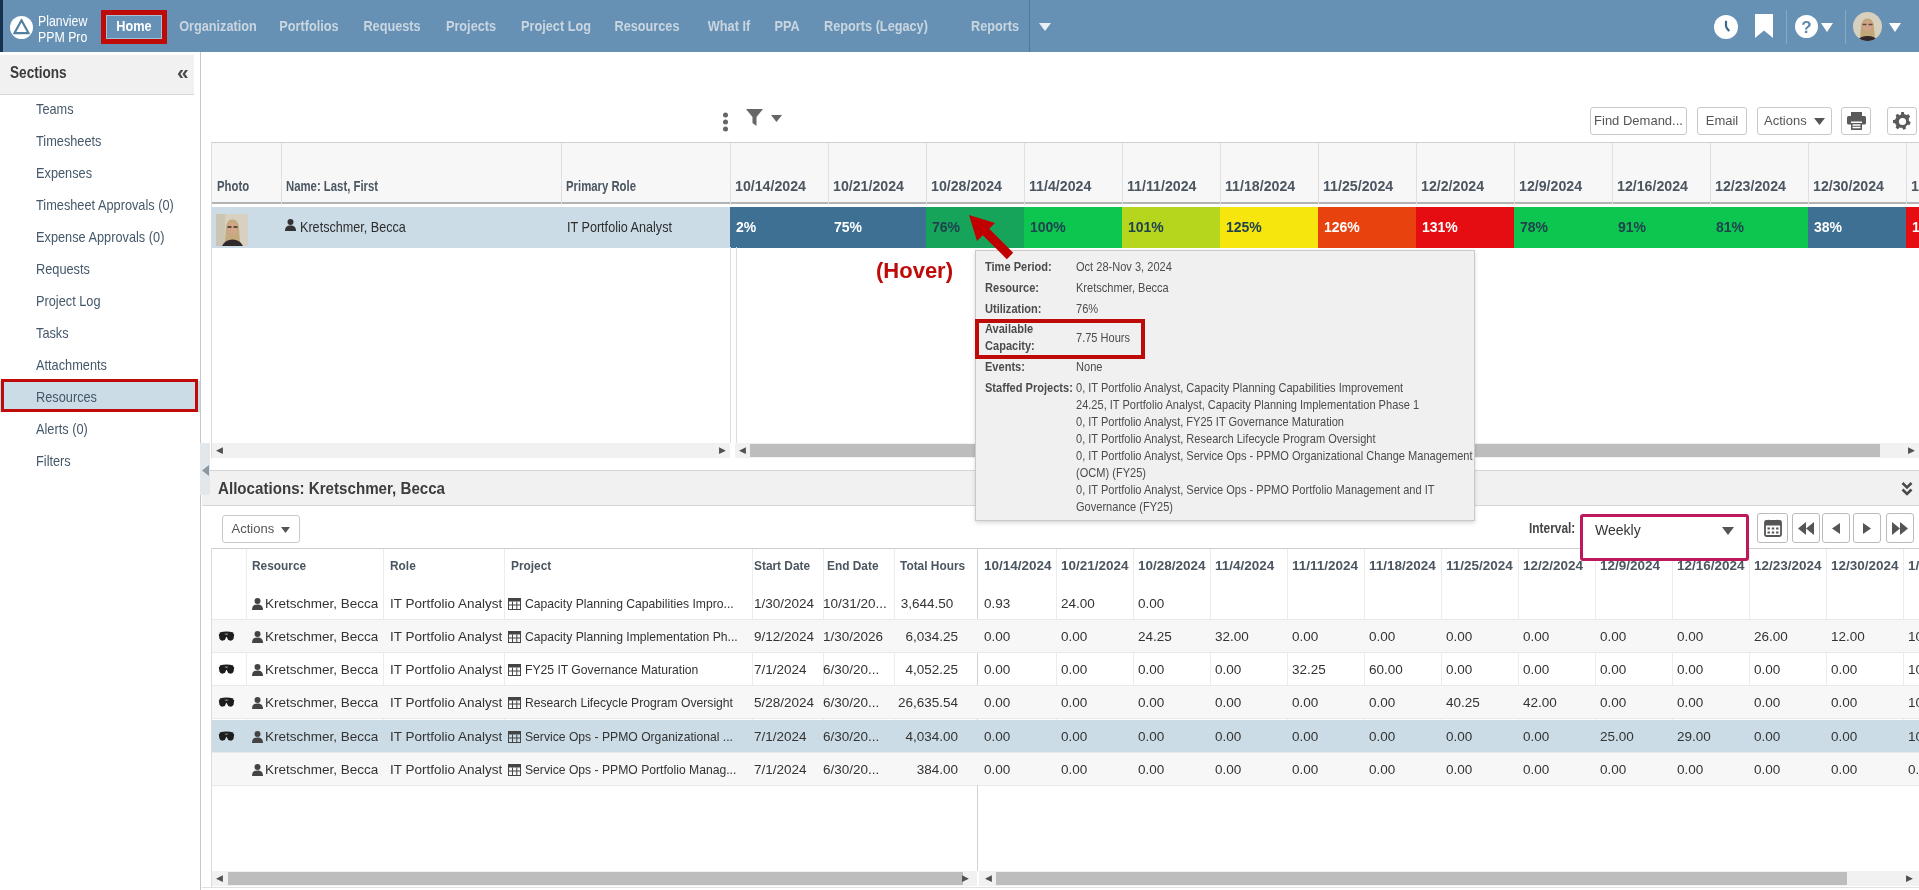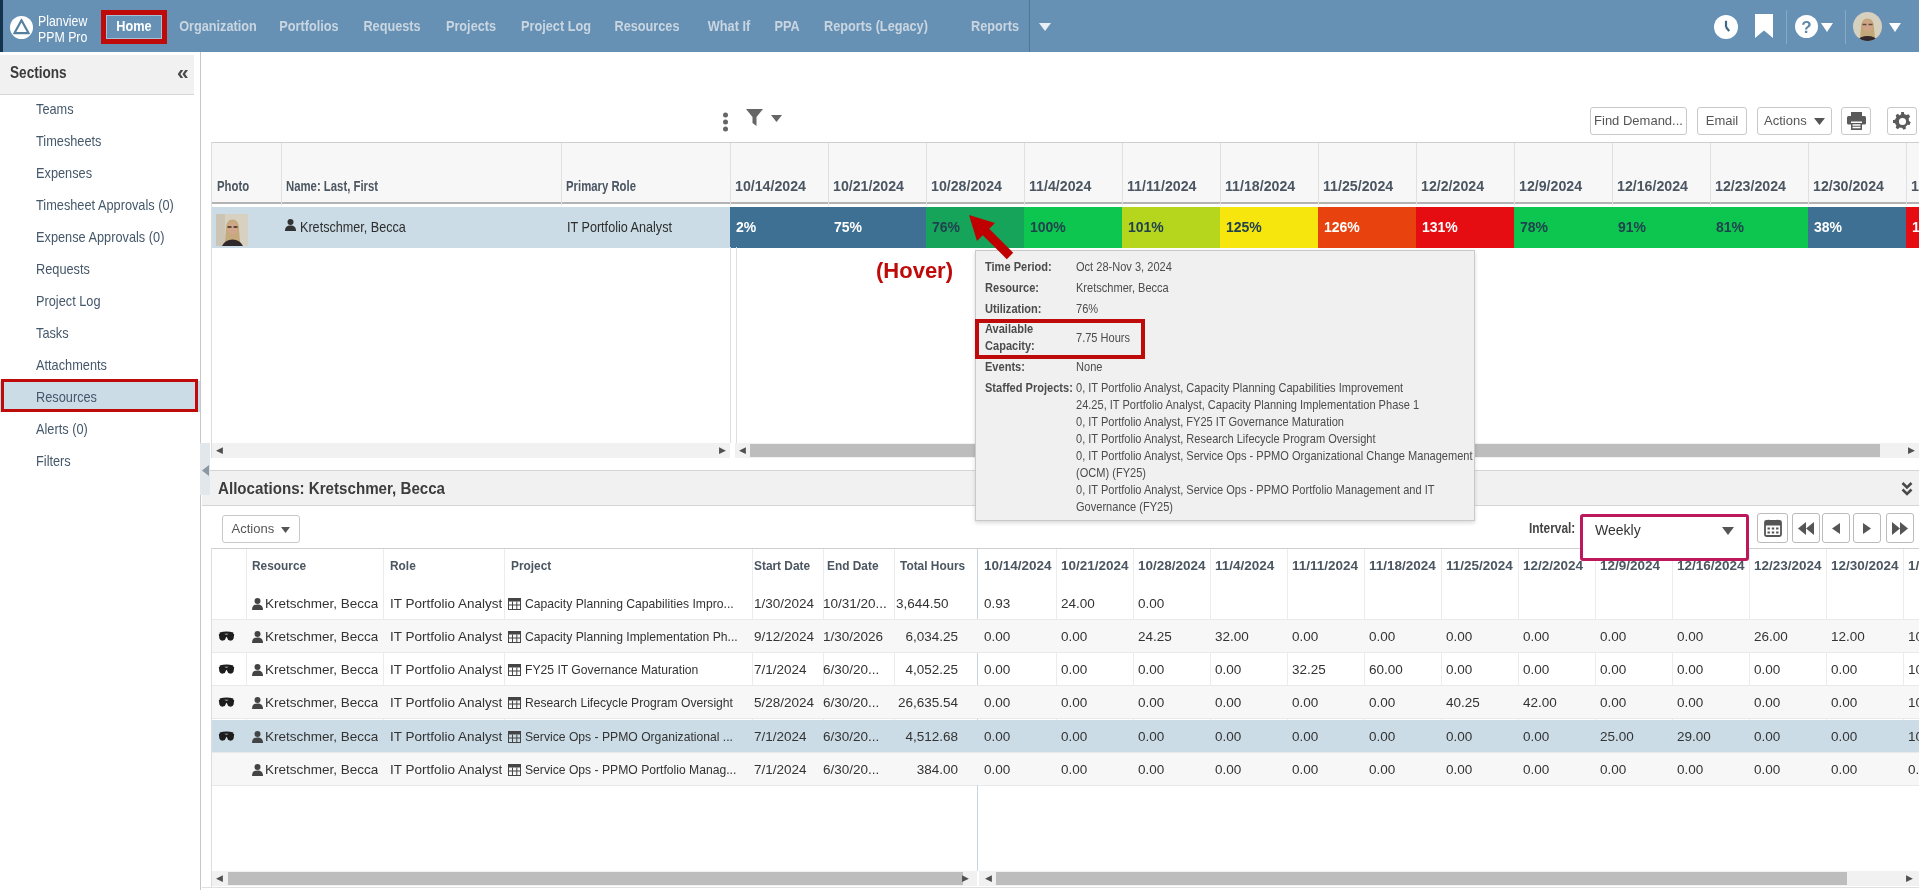--- a/index.html
+++ b/index.html
@@ -306,21 +306,21 @@
         <svg style="position:absolute;left:296px;top:11px;" width="13" height="12" viewBox="0 0 13 12">
           <rect x="0.5" y="0.5" width="12" height="11" fill="none" stroke="#444" stroke-width="1"></rect>
           <rect x="0.5" y="0.5" width="12" height="3" fill="#444"></rect>
           <line x1="0" y1="7" x2="13" y2="7" stroke="#444" stroke-width="1"></line>
           <line x1="4.5" y1="3.5" x2="4.5" y2="12" stroke="#444" stroke-width="1"></line>
           <line x1="8.8" y1="3.5" x2="8.8" y2="12" stroke="#444" stroke-width="1"></line>
         </svg>
         <div class="cell" style="left:313px;width:252px;transform:scaleX(0.9);transform-origin:0 50%;">Capacity Planning Capabilities Impro...</div>
         <div class="cell" style="left:542px;">1/30/2024</div>
         <div class="cell" style="left:611px;width:70px;">10/31/20...</div>
-        <div class="cell" style="width:62px;left:684px;text-align:left;">3,644.50</div>
+        <div class="cell" style="width:62px;left:684px;text-align:center;">3,644.50</div>
         <div class="cell" style="left:772px;">0.93</div>
         <div class="cell" style="left:849px;">24.00</div>
         <div class="cell" style="left:926px;">0.00</div>
       </div>
   <div class="g2row" style="top:71px;background:#f7f7f7;">
         <svg style="position:absolute;left:6px;top:10px;" width="17" height="12" viewBox="0 0 17 12">
           <path d="M1.6 2.6 Q8.5 0.4 15.4 2.6 L14.9 4.8 Q8.5 2.9 2.1 4.8 Z" fill="#1d1d1d"></path>
           <path d="M0.8 4 L4.6 3.2 L8 4.4 L8.5 6 L8 4.4 L9 4.4 L12.4 3.2 L16.2 4 L15.6 8.6 Q14.8 11 12 10.6 Q9.6 10.2 9 7.4 Q8.5 6.2 8 7.4 Q7.4 10.2 5 10.6 Q2.2 11 1.4 8.6 Z" fill="#1d1d1d"></path>
         </svg>
         <svg style="position:absolute;left:40px;top:11px;" width="11" height="12" viewBox="0 0 11 12">
@@ -440,21 +440,21 @@
         <svg style="position:absolute;left:296px;top:11px;" width="13" height="12" viewBox="0 0 13 12">
           <rect x="0.5" y="0.5" width="12" height="11" fill="none" stroke="#444" stroke-width="1"></rect>
           <rect x="0.5" y="0.5" width="12" height="3" fill="#444"></rect>
           <line x1="0" y1="7" x2="13" y2="7" stroke="#444" stroke-width="1"></line>
           <line x1="4.5" y1="3.5" x2="4.5" y2="12" stroke="#444" stroke-width="1"></line>
           <line x1="8.8" y1="3.5" x2="8.8" y2="12" stroke="#444" stroke-width="1"></line>
         </svg>
         <div class="cell" style="left:313px;width:252px;transform:scaleX(0.9);transform-origin:0 50%;">Service Ops - PPMO Organizational ...</div>
         <div class="cell" style="left:542px;">7/1/2024</div>
         <div class="cell" style="left:611px;width:70px;">6/30/20...</div>
-        <div class="cell" style="width:62px;left:684px;text-align:right;">4,512.68</div>
+        <div class="cell" style="width:62px;left:684px;text-align:right;">4,034.00</div>
         <div class="cell" style="left:772px;">0.00</div>
         <div class="cell" style="left:849px;">0.00</div>
         <div class="cell" style="left:926px;">0.00</div>
         <div class="cell" style="left:1003px;">0.00</div>
         <div class="cell" style="left:1080px;">0.00</div>
         <div class="cell" style="left:1157px;">0.00</div>
         <div class="cell" style="left:1234px;">0.00</div>
         <div class="cell" style="left:1311px;">0.00</div>
         <div class="cell" style="left:1388px;">25.00</div>
         <div class="cell" style="left:1465px;">29.00</div>

